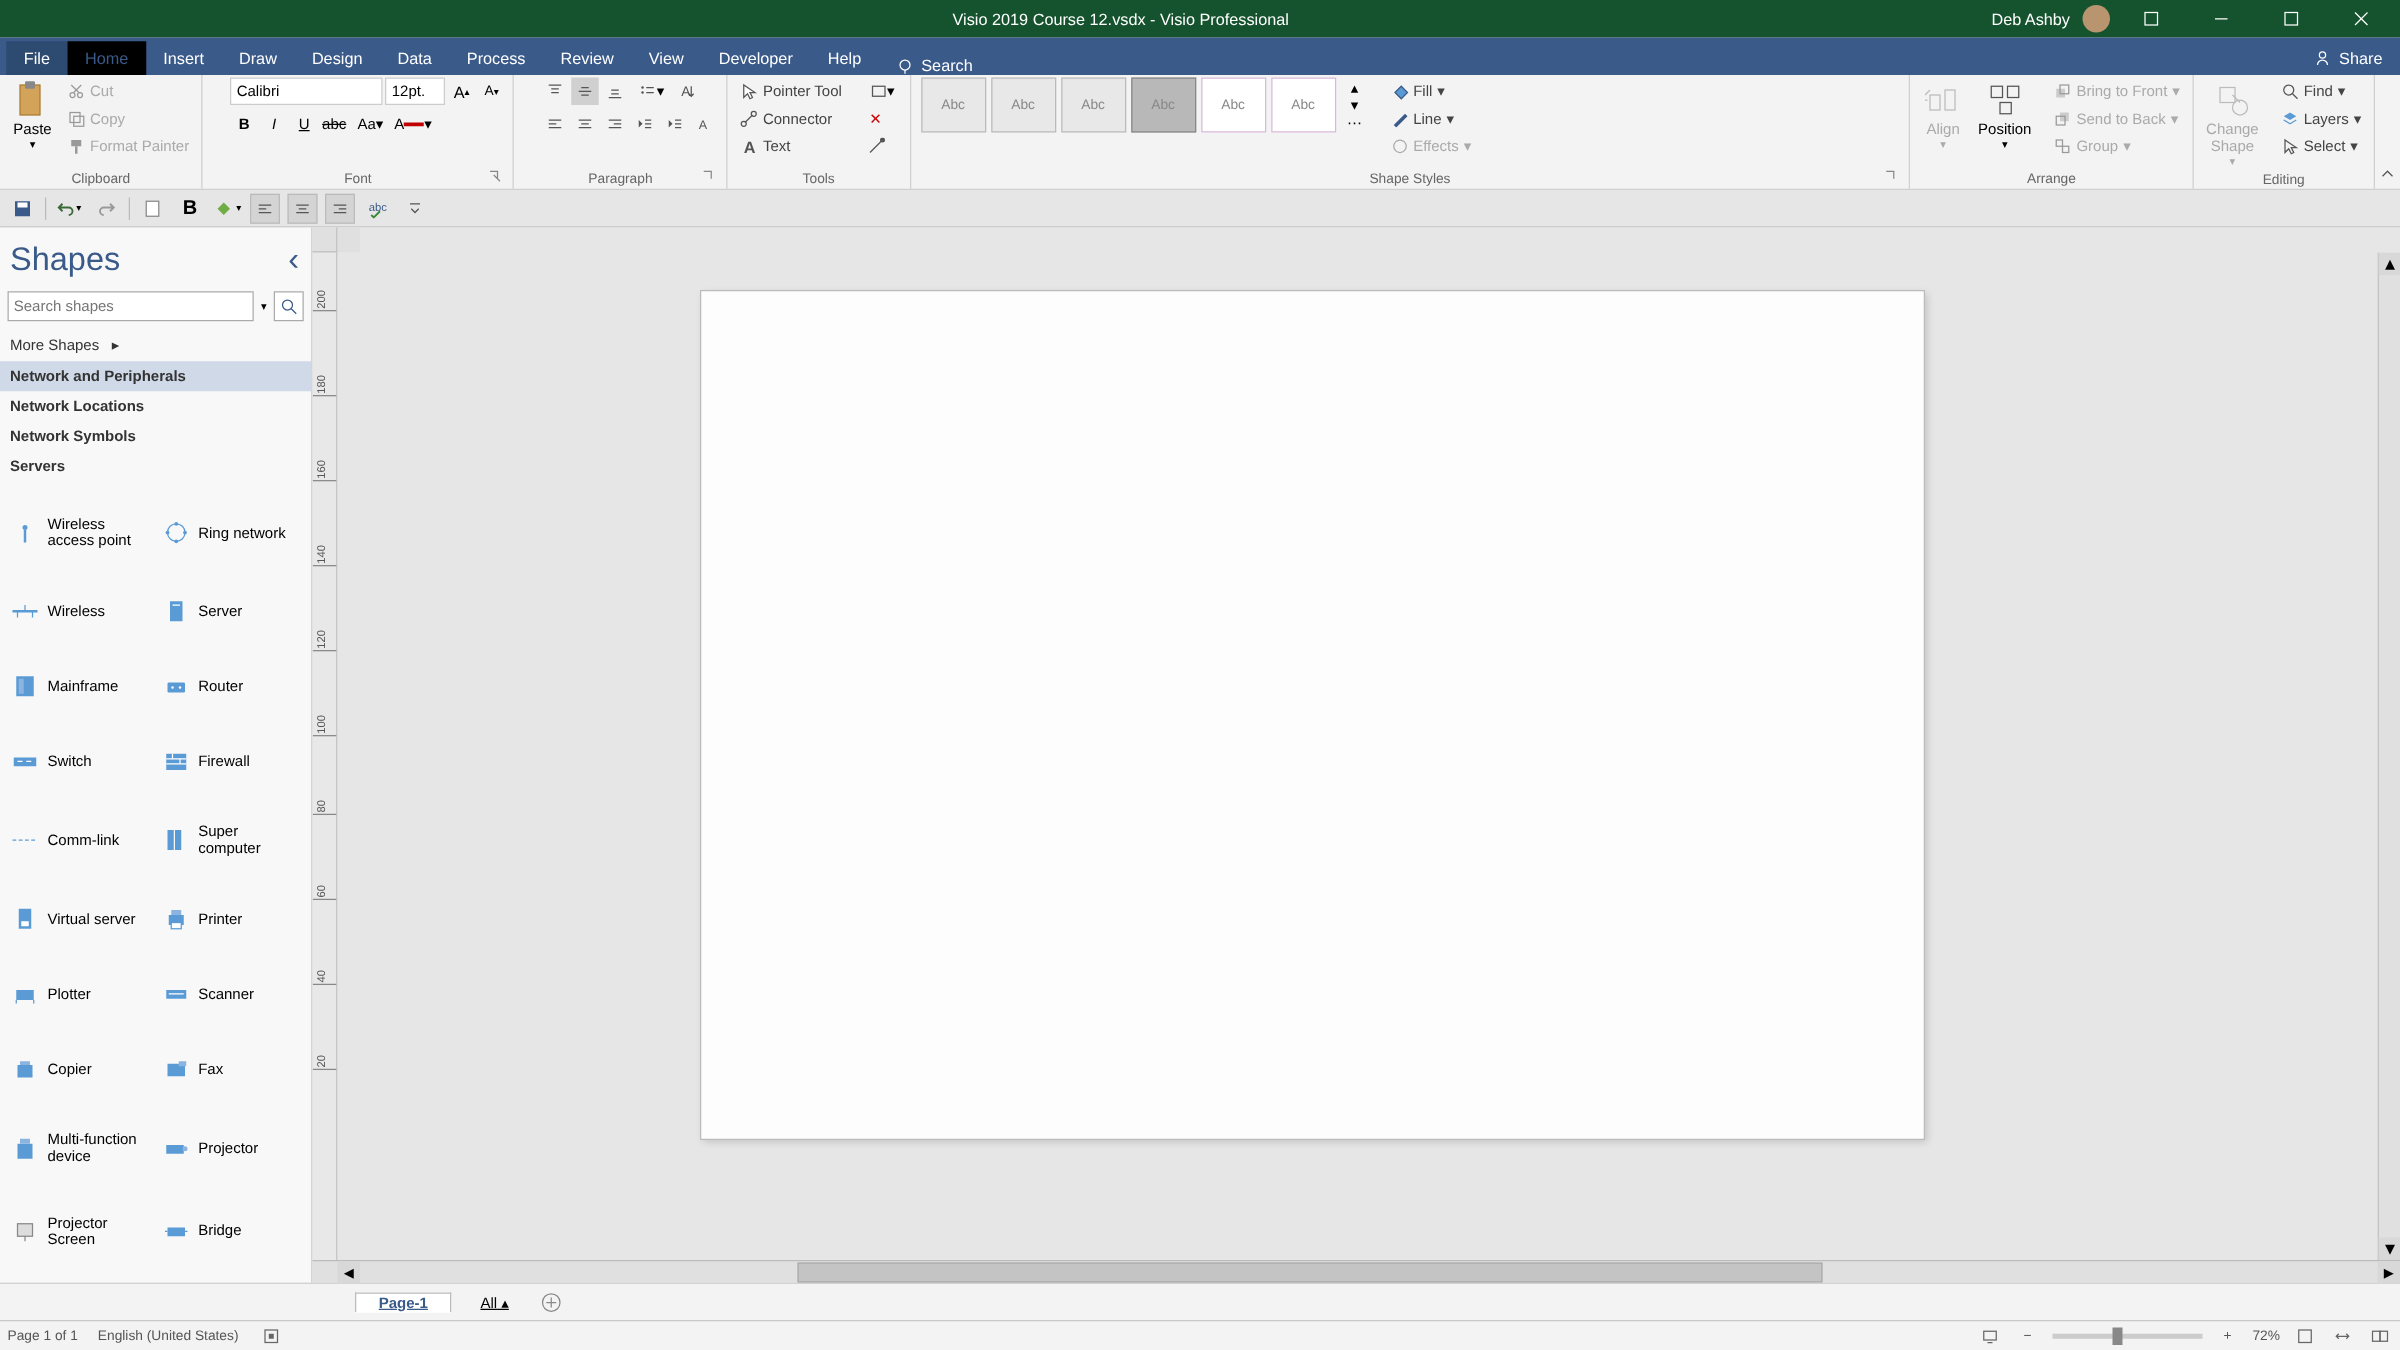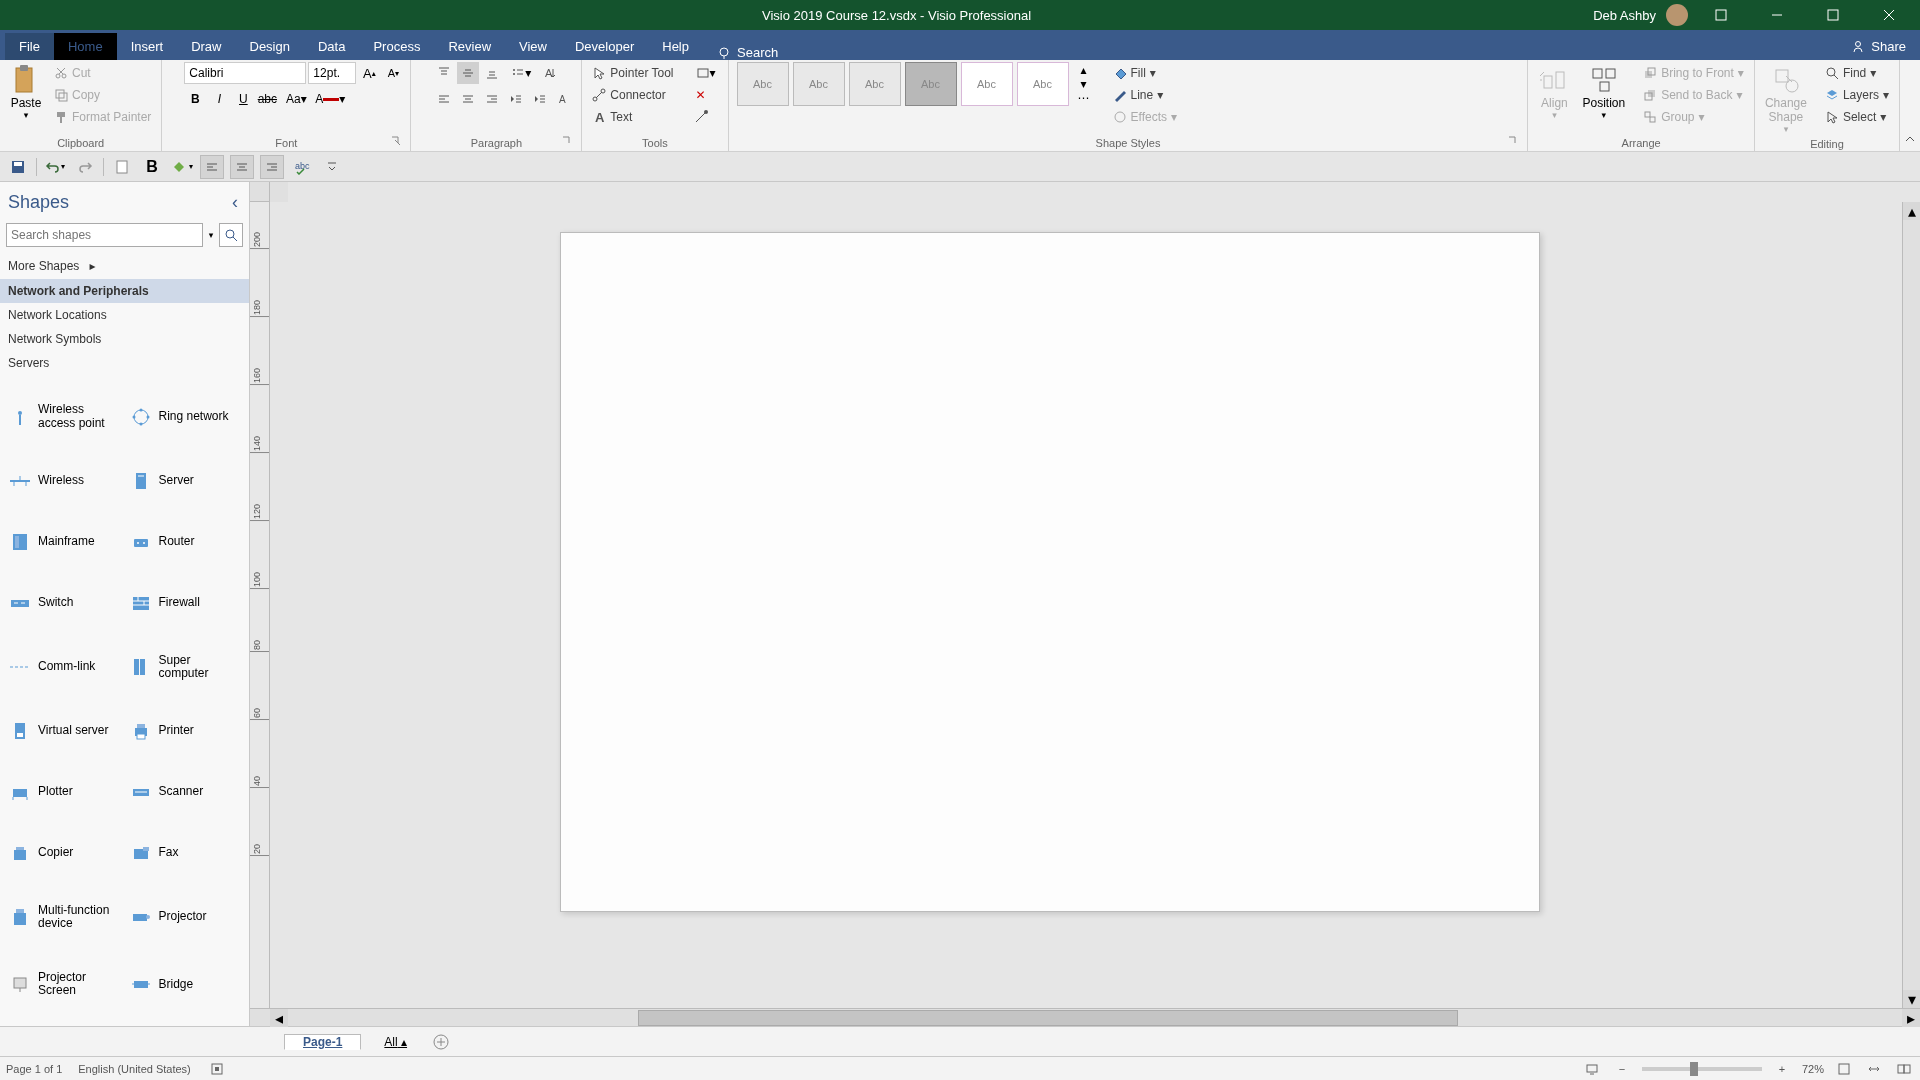--- a/index.html
+++ b/index.html
@@ -47,26 +47,26 @@
 
 .qat { height: 30px; background: #e6e6e6; border-bottom: 1px solid #c8c8c8; display: flex; align-items: center; gap: 6px; padding: 0 6px; }
 .qat-btn { width: 24px; height: 24px; display: flex; align-items: center; justify-content: center; cursor: pointer; }
 .qat-btn.grouped { background: #d4d4d4; border: 1px solid #bbb; }
 
 
 .main { display: flex; height: calc(1080px - 30px - 30px - 92px - 30px - 30px - 24px); }
 
 
 .shapes-pane { width: 250px; background: #f8f8f8; border-right: 1px solid #c8c8c8; display: flex; flex-direction: column; }
-.shapes-title { font-size: 18px; color: #3a5a8a; padding: 10px 8px; font-weight: 300; display:flex; align-items:center; justify-content:space-between;}
+.shapes-title { font-size: 26px; color: #3a5a8a; padding: 10px 8px; font-weight: 300; display:flex; align-items:center; justify-content:space-between;}
 .shapes-search-row { padding: 0 6px 6px 6px; display: flex; gap: 2px; }
 .shapes-search { flex: 1; height: 24px; border: 1px solid #aaa; padding: 0 4px; font-size: 12px; }
 .shapes-search-btn { width: 24px; height: 24px; border: 1px solid #aaa; background: #fff; display:flex;align-items:center;justify-content:center; }
 .more-shapes { padding: 6px 8px; font-size: 12px; color: #333; cursor: pointer; }
-.stencil-item { padding: 5px 8px; font-size: 12px; color: #333; cursor: pointer; }
+.stencil-item { padding: 5px 8px; font-size: 12px; color: #333; cursor: pointer; font-weight: bold; }
 .stencil-item.active { background: #cfd9e8; font-weight: bold; }
 .shape-grid { padding: 8px 4px; display: grid; grid-template-columns: 1fr 1fr; gap: 0px; overflow-y: auto; flex: 1; }
 .shape-item { display: flex; align-items: center; gap: 6px; padding: 8px 4px; font-size: 12px; cursor: pointer; }
 .shape-item .si-icon { width: 24px; height: 20px; display:flex; align-items:center; justify-content:center; flex-shrink:0; }
 .shape-item .si-label { line-height: 1.1; }
 
 
 .canvas-area { flex: 1; display: flex; flex-direction: column; background: #e6e6e6; position: relative; }
 .collapse-handle { position: absolute; left: 0px; top: 10px; width: 12px; height: 20px; display:flex; align-items:center; justify-content:center; cursor:pointer; }
 .ruler-corner { width: 20px; height: 20px; background: #e0e0e0; border-right:1px solid #bbb; border-bottom:1px solid #bbb; }

